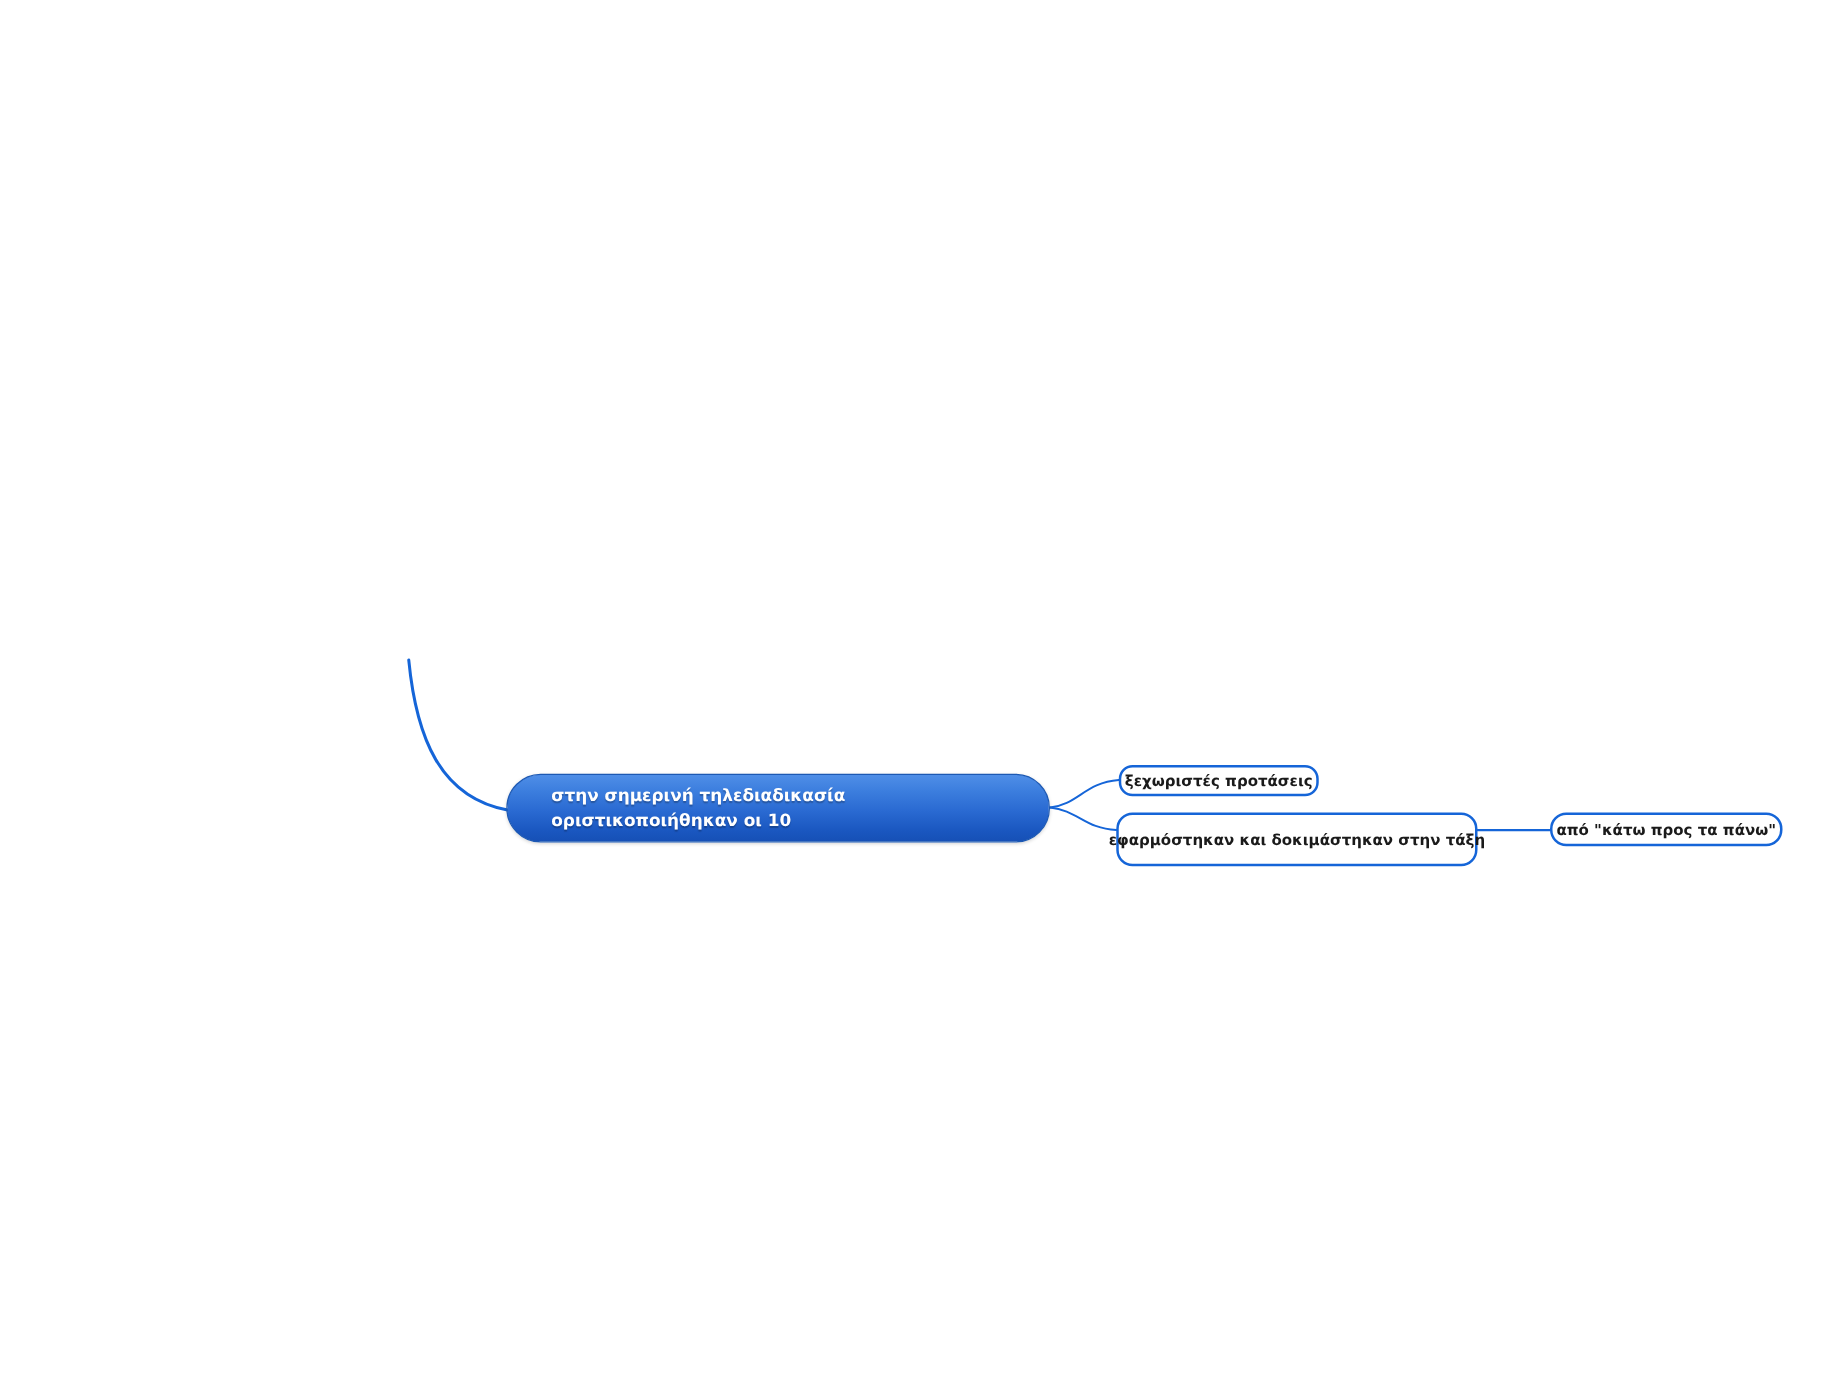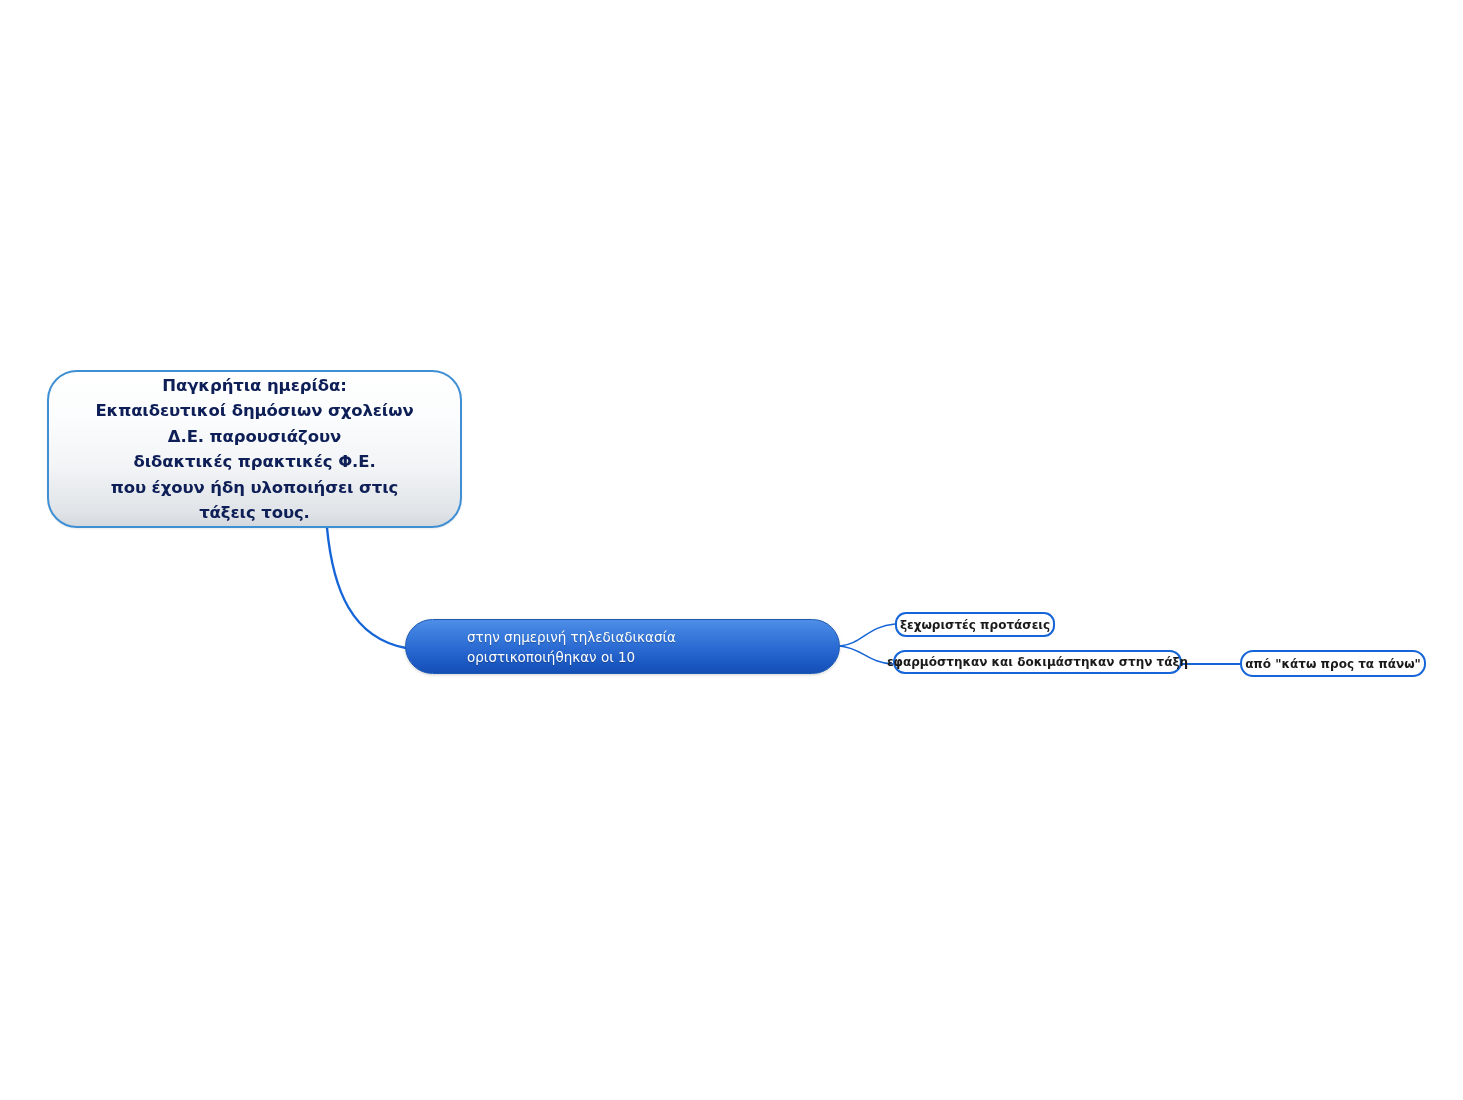--- a/index.html
+++ b/index.html
@@ -82,28 +82,27 @@
                 #3c7ede 24%,
                 #2a6ad2 54%,
                 #1a57c0 84%,
                 #1650b6 100%);
     display: flex;
     align-items: center;
     box-shadow: 0 1px 3px rgba(0,0,0,0.18);
   }
   .main-node .main-text {
     color: #ffffff;
-    font-weight: normal;
+    font-weight: bold;
     font-size: 13.5px;
     line-height: 20px;
     padding-left: 35px;
     padding-right: 14px;
     white-space: pre-line;
     text-shadow: 0 1px 1px rgba(0,0,0,0.25);
-    margin-left: 26px;
   }
 
   
   .leaf-node {
     position: absolute;
     box-sizing: border-box;
     border: 2px solid #1565d8;
     border-radius: 13px;
     background: #ffffff;
     display: flex;
@@ -113,21 +112,21 @@
     font-size: 12px;
     line-height: 14px;
     white-space: nowrap;
     font-weight: bold;
   }
   .leaf-node.leaf-1 {
     left: 895px;  top: 612px;  width: 160px; height: 25px;
     border-radius: 11px;
   }
   .leaf-node.leaf-2 {
-    left: 893px;  top: 650px;  width: 289px; height: 24px;
+    left: 893px;  top: 650px;  width: 289px; height: 43px;
   }
   .leaf-node.leaf-3 {
     left: 1240px; top: 650px;  width: 186px; height: 27px;
   }
 </style>
 </head>
 <body>
 
 <div id="canvas">
 
@@ -135,28 +134,20 @@
 
     <path d="M 327 528 C 333 590, 352 638, 406 648" fill="none" stroke="#1565d8" stroke-width="2.4" stroke-linecap="round"></path>
 
     <path d="M 840 646 C 862 644, 868 626, 895 624" fill="none" stroke="#1565d8" stroke-width="1.5" stroke-linecap="round"></path>
 
     <path d="M 840 646 C 862 648, 868 663, 893 664" fill="none" stroke="#1565d8" stroke-width="1.5" stroke-linecap="round"></path>
 
     <path d="M 1182 664 L 1240 664" fill="none" stroke="#1565d8" stroke-width="1.8" stroke-linecap="round"></path>
   </svg>
 
-  <div class="root-node">
-    <div class="root-text">Παγκρήτια ημερίδα:
-Εκπαιδευτικοί δημόσιων σχολείων
-Δ.Ε. παρουσιάζουν
-διδακτικές πρακτικές Φ.Ε.
-που έχουν ήδη υλοποιήσει στις
-τάξεις τους.</div>
-  </div>
 
   <div class="main-node">
     <div class="main-text">στην σημερινή τηλεδιαδικασία
 οριστικοποιήθηκαν οι 10</div>
   </div>
 
   <div class="leaf-node leaf-1">
     <span>ξεχωριστές προτάσεις</span>
   </div>
 

